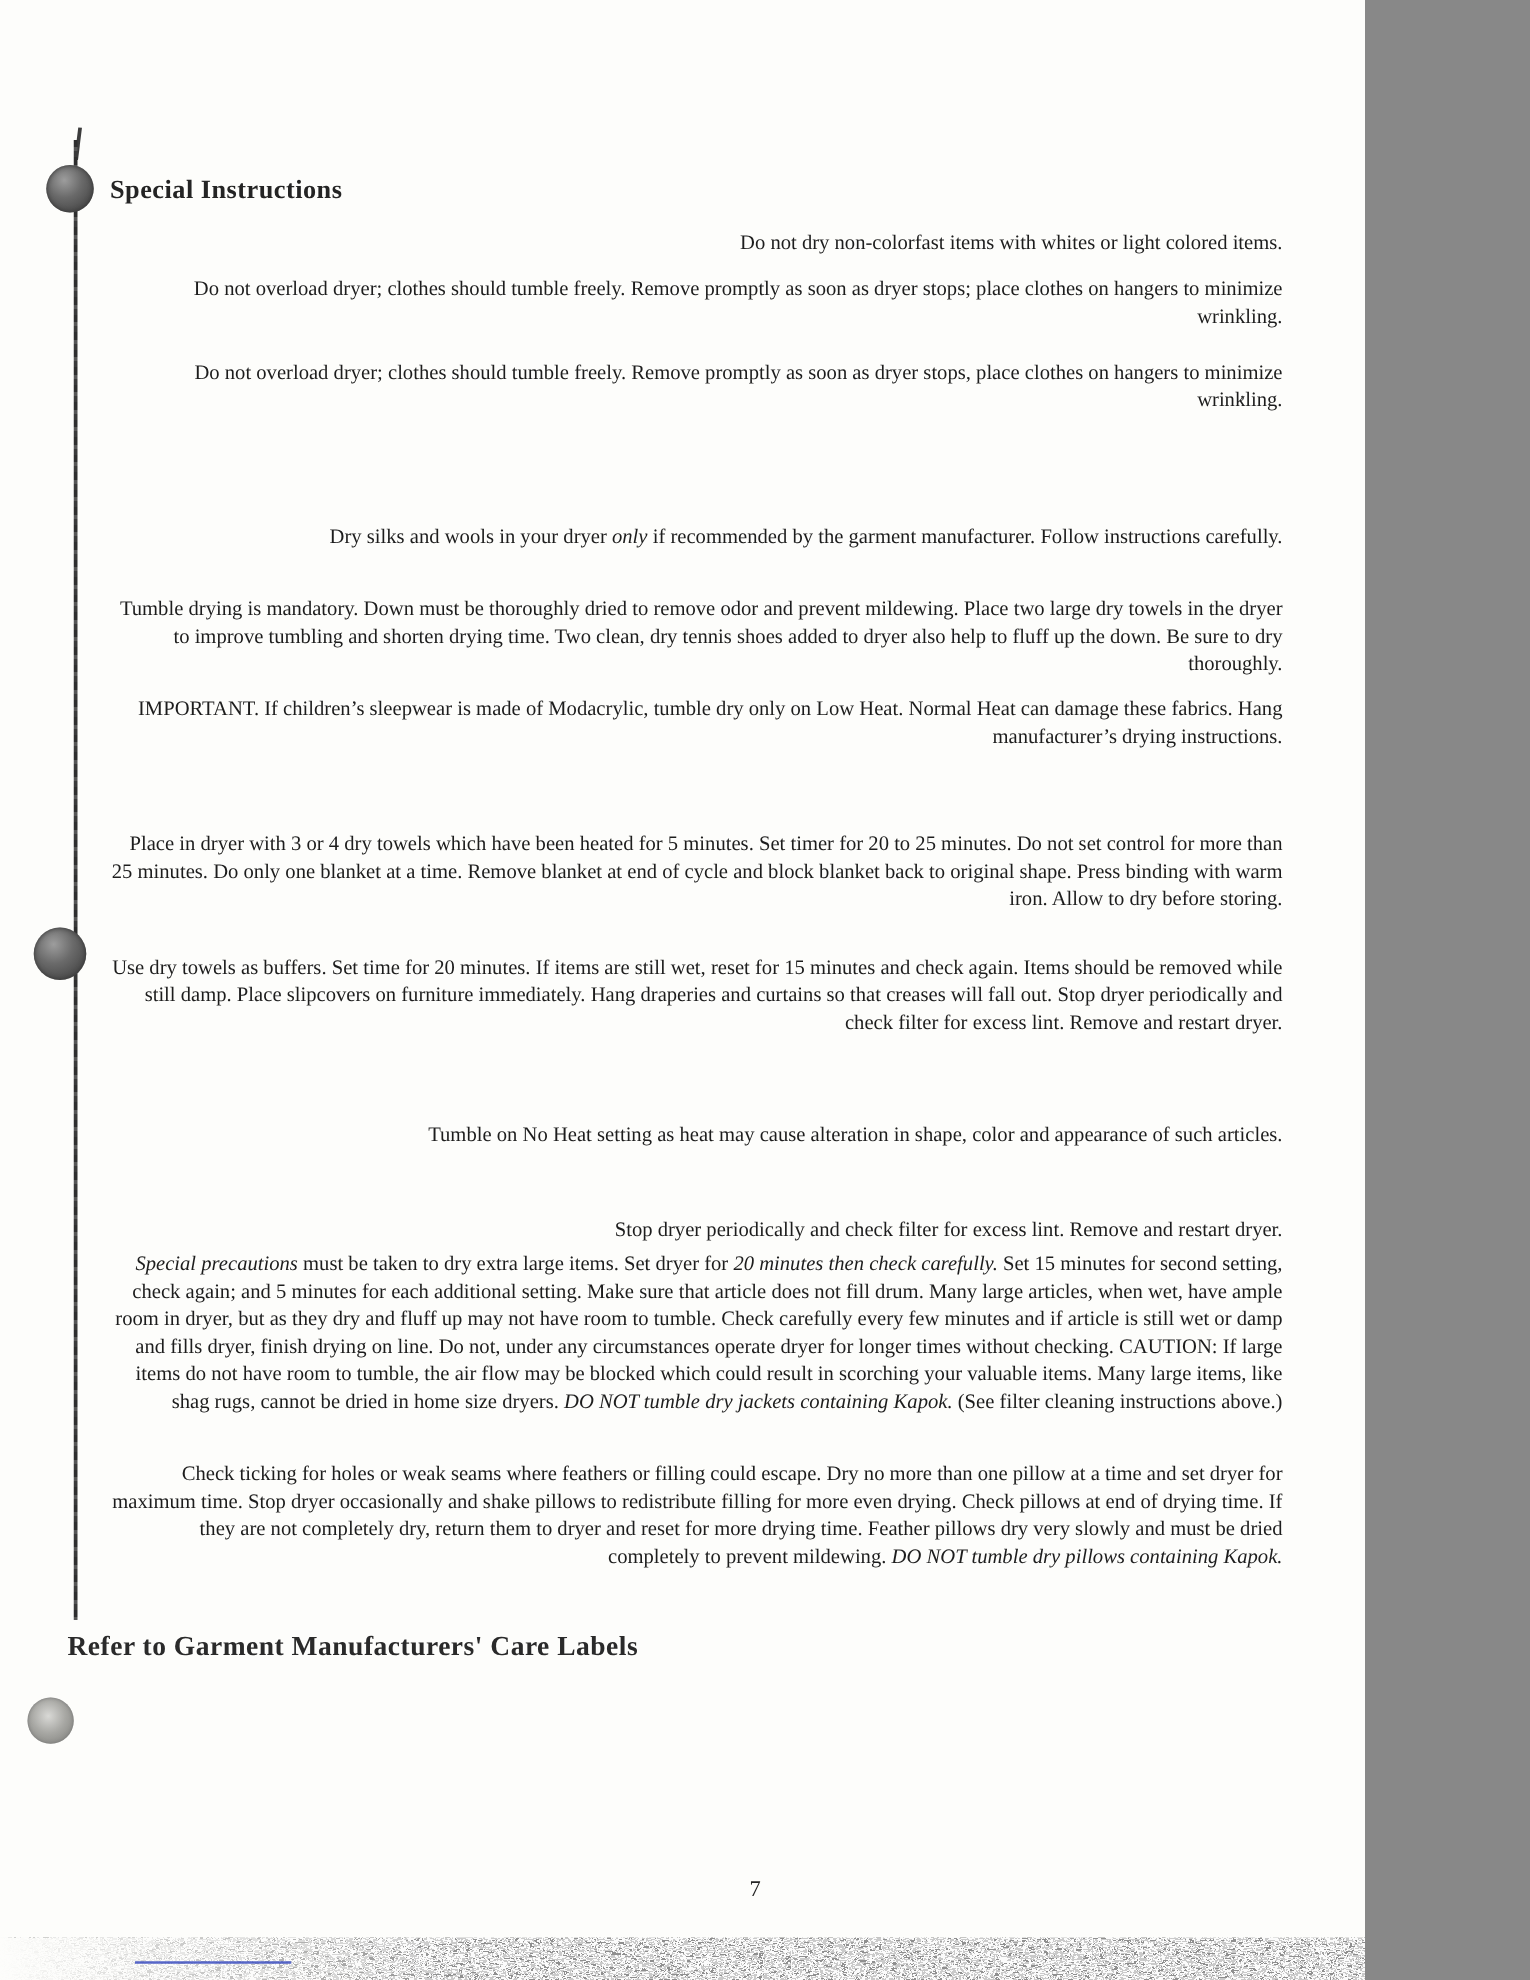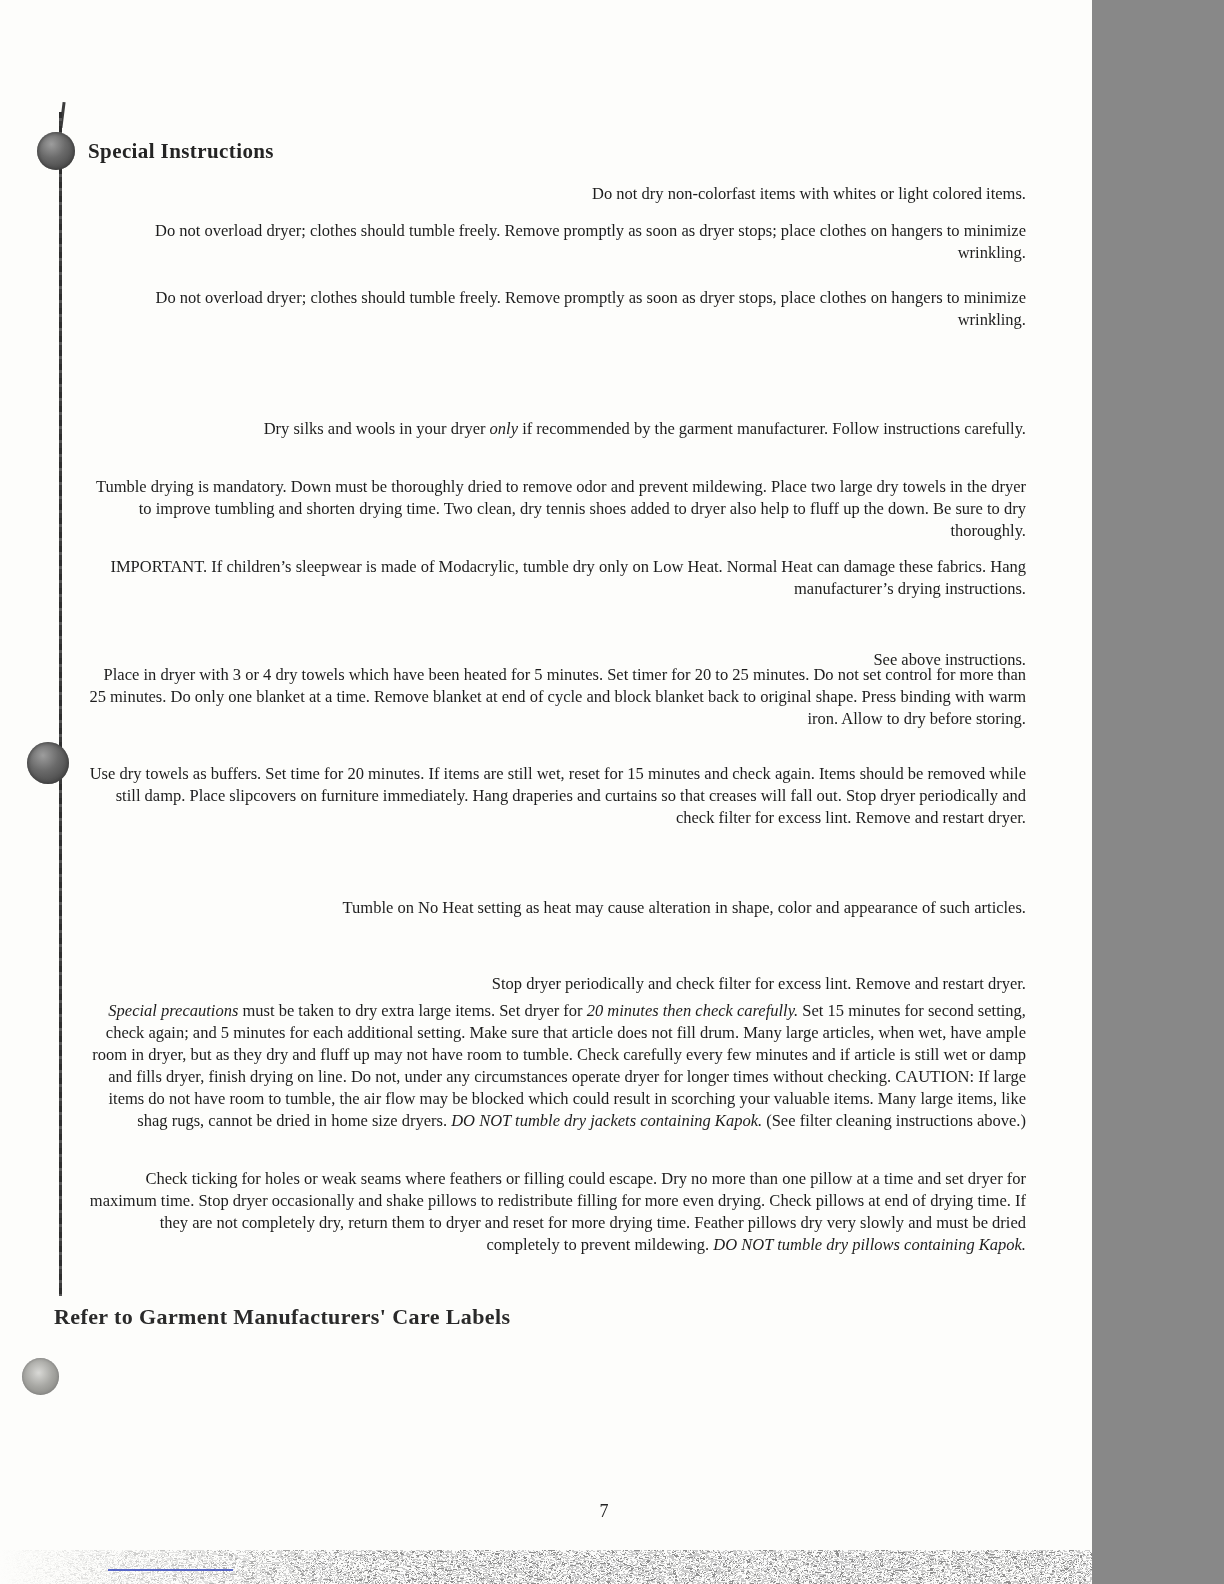--- a/index.html
+++ b/index.html
@@ -138,21 +138,20 @@
 
   <div class="h-main">Special Instructions</div>
 
   <p class="para p1"><span>Do not dry non-colorfast items with whites or light colored items.</span></p>
   <p class="para p2"><span>Do not overload dryer; clothes should tumble freely. Remove promptly as soon as dryer stops; place clothes on hangers to minimize wrinkling.</span></p>
   <p class="para p3"><span>Do not overload dryer; clothes should tumble freely. Remove promptly as soon as dryer stops, place clothes on hangers to minimize wrinkling.</span></p>
   <span class="artifact-comma">,</span>
   <p class="para p4"><span>Dry silks and wools in your dryer </span><i>only</i><span> if recommended by the garment manufacturer. Follow instructions carefully.</span></p>
   <p class="para p5"><span>Tumble drying is mandatory. Down must be thoroughly dried to remove odor and prevent mildewing. Place two large dry towels in the dryer to improve tumbling and shorten drying time. Two clean, dry tennis shoes added to dryer also help to fluff up the down. Be sure to dry thoroughly.</span></p>
   <p class="para p6"><span>IMPORTANT. If children’s sleepwear is made of Modacrylic, tumble dry only on Low Heat. Normal Heat can damage these fabrics. Hang manufacturer’s drying instructions.</span></p>
-  <p class="para p7"><span>See above instructions.</span></p>
   <p class="para p8"><span>Place in dryer with 3 or 4 dry towels which have been heated for 5 minutes. Set timer for 20 to 25 minutes. Do not set control for more than 25 minutes. Do only one blanket at a time. Remove blanket at end of cycle and block blanket back to original shape. Press binding with warm iron. Allow to dry before storing.</span></p>
   <p class="para p9"><span>Use dry towels as buffers. Set time for 20 minutes. If items are still wet, reset for 15 minutes and check again. Items should be removed while still damp. Place slipcovers on furniture immediately. Hang draperies and curtains so that creases will fall out. Stop dryer periodically and check filter for excess lint. Remove and restart dryer.</span></p>
   <p class="para p11"><span>Stop dryer periodically and check filter for excess lint. Remove and restart dryer.</span></p>
   <p class="para p10"><span>Tumble on No Heat setting as heat may cause alteration in shape, color and appearance of such articles.</span></p>
   <p class="para p12"><i>Special precautions</i><span> must be taken to dry extra large items. Set dryer for </span><i>20 minutes then check carefully.</i><span> Set 15 minutes for second setting, check again; and 5 minutes for each additional setting. Make sure that article does not fill drum. Many large articles, when wet, have ample room in dryer, but as they dry and fluff up may not have room to tumble. Check carefully every few minutes and if article is still wet or damp and fills dryer, finish drying on line. Do not, under any circumstances operate dryer for longer times without checking. CAUTION: If large items do not have room to tumble, the air flow may be blocked which could result in scorching your valuable items. Many large items, like shag rugs, cannot be dried in home size dryers. </span><i>DO NOT tumble dry jackets containing Kapok.</i><span> (See filter cleaning instructions above.)</span></p>
   <p class="para p13"><span>Check ticking for holes or weak seams where feathers or filling could escape. Dry no more than one pillow at a time and set dryer for maximum time. Stop dryer occasionally and shake pillows to redistribute filling for more even drying. Check pillows at end of drying time. If they are not completely dry, return them to dryer and reset for more drying time. Feather pillows dry very slowly and must be dried completely to prevent mildewing. </span><i>DO NOT tumble dry pillows containing Kapok.</i></p>
 
   <div class="h-footer">Refer to Garment Manufacturers' Care Labels</div>
 
   <div class="side-caption">Controls Setting Guide</div>

